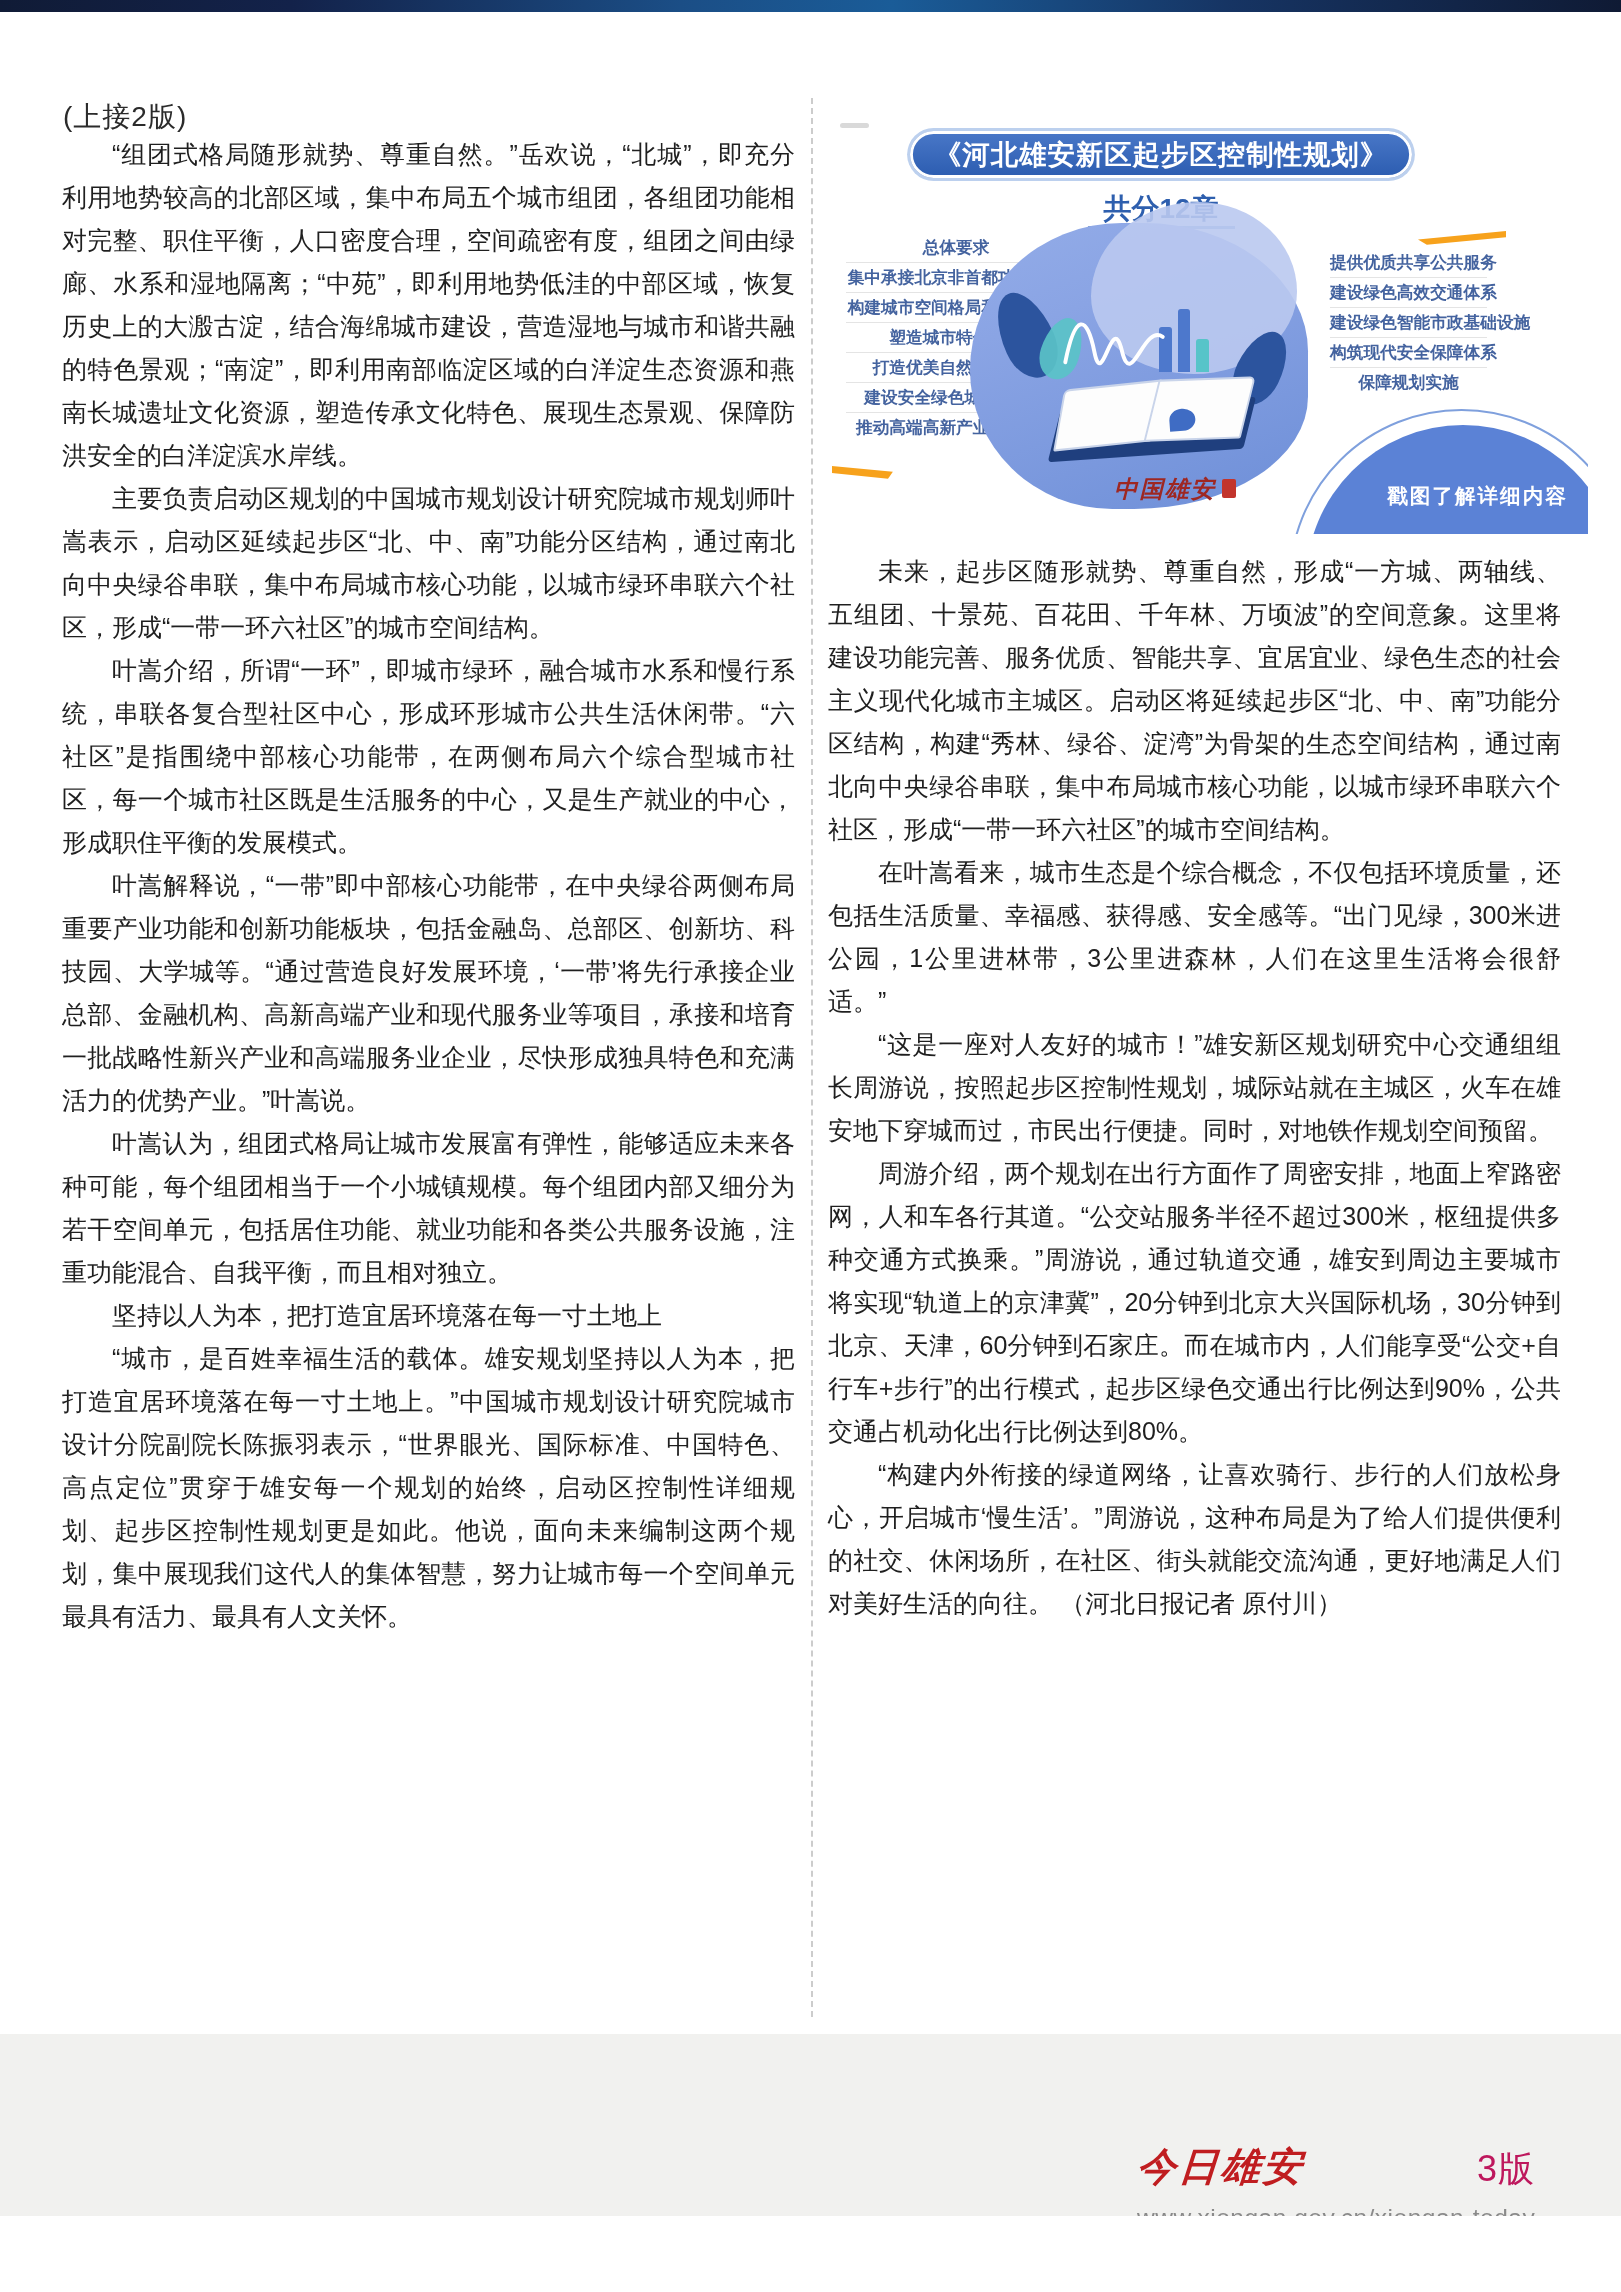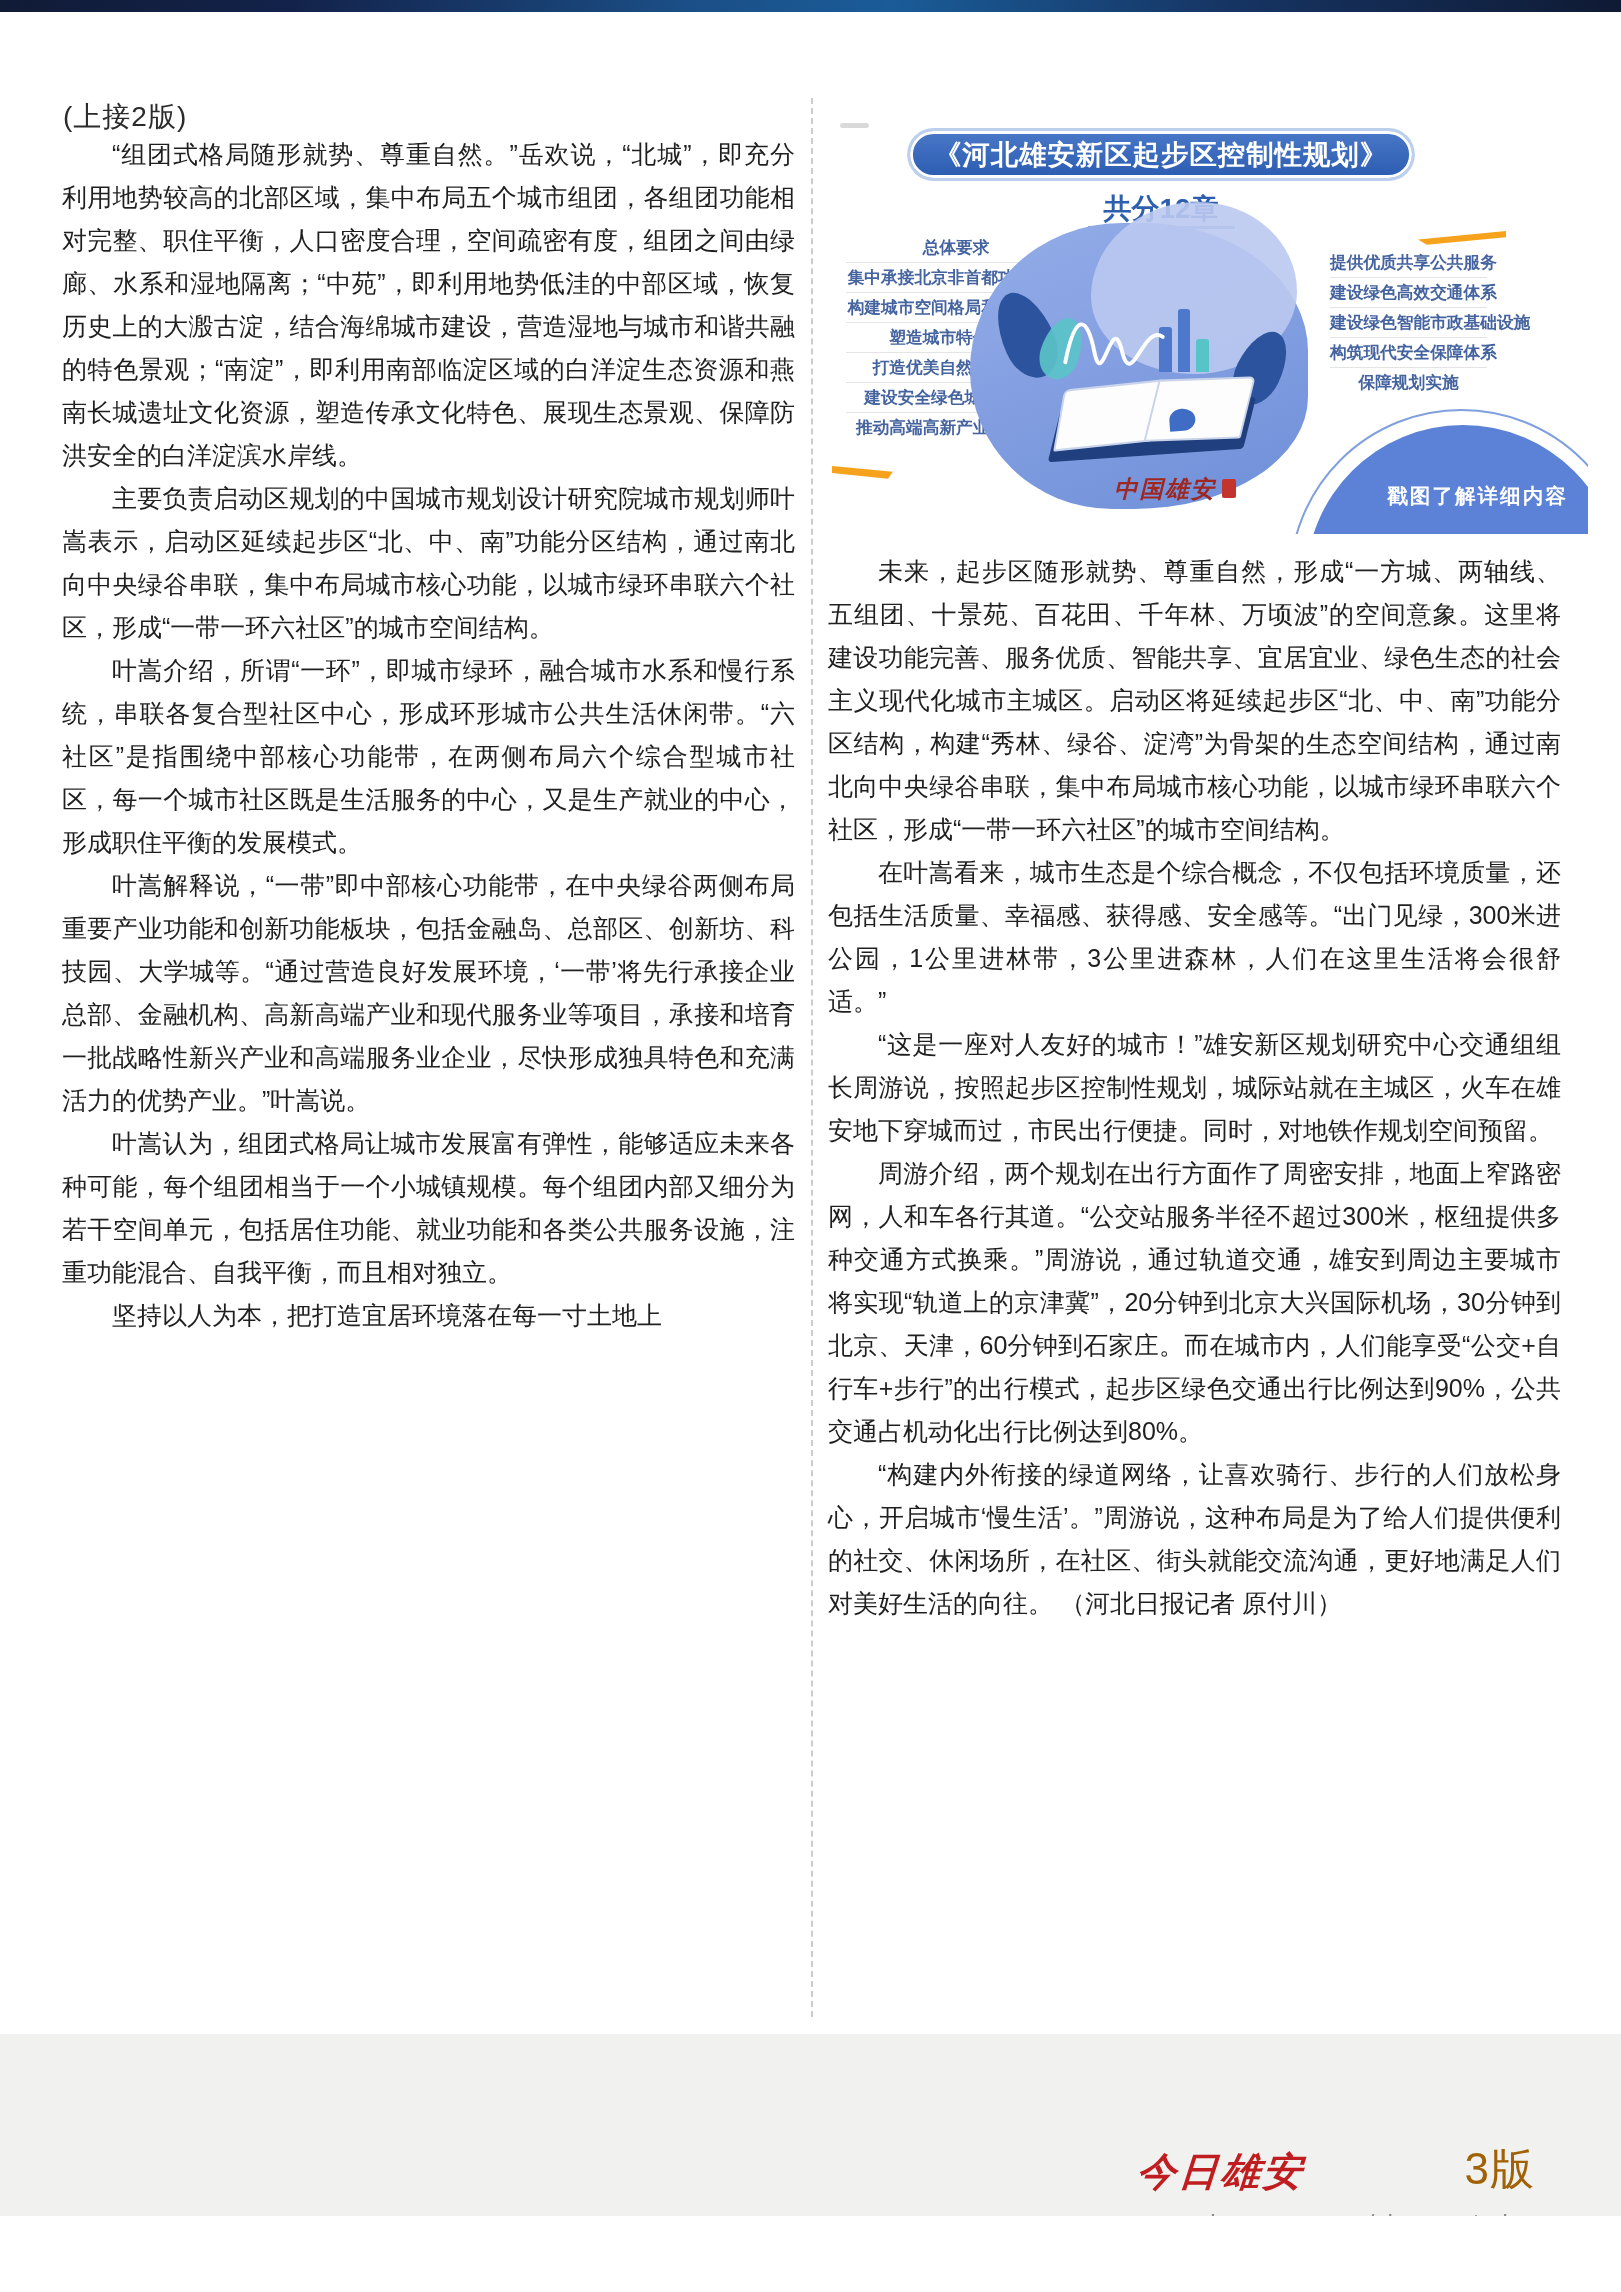--- a/index.html
+++ b/index.html
@@ -164,21 +164,21 @@
   .footer-inner{
     position:absolute;left:1137px;top:106px;width:398px;
   }
   .footer-row{display:flex;align-items:flex-end;justify-content:space-between;}
   .masthead{
     font-family:"DejaVu Serif","Liberation Serif",serif;
     font-style:italic;font-weight:bold;
     font-size:39px;color:#c01d20;letter-spacing:2.9px;
     transform:skewX(-4deg);
   }
-  .page-number{font-size:44px;color:#a16207;letter-spacing:1px;}
+  .page-number{font-size:36px;color:#be185d;letter-spacing:1px;}
   .site-url{
     margin-top:9.8px;font-size:24.5px;color:#8a8a8a;letter-spacing:0.5px;
     white-space:nowrap;
     text-align:right;
   }
 </style>
 </head>
 <body>
 
 <div class="page">
@@ -189,20 +189,21 @@
 
   <div class="divider"></div>
 
   <div class="col left-col">
     <p>“组团式格局随形就势、尊重自然。”岳欢说，“北城”，即充分利用地势较高的北部区域，集中布局五个城市组团，各组团功能相对完整、职住平衡，人口密度合理，空间疏密有度，组团之间由绿廊、水系和湿地隔离；“中苑”，即利用地势低洼的中部区域，恢复历史上的大溵古淀，结合海绵城市建设，营造湿地与城市和谐共融的特色景观；“南淀”，即利用南部临淀区域的白洋淀生态资源和燕南长城遗址文化资源，塑造传承文化特色、展现生态景观、保障防洪安全的白洋淀滨水岸线。</p>
     <p>主要负责启动区规划的中国城市规划设计研究院城市规划师叶嵩表示，启动区延续起步区“北、中、南”功能分区结构，通过南北向中央绿谷串联，集中布局城市核心功能，以城市绿环串联六个社区，形成“一带一环六社区”的城市空间结构。</p>
     <p>叶嵩介绍，所谓“一环”，即城市绿环，融合城市水系和慢行系统，串联各复合型社区中心，形成环形城市公共生活休闲带。“六社区”是指围绕中部核心功能带，在两侧布局六个综合型城市社区，每一个城市社区既是生活服务的中心，又是生产就业的中心，形成职住平衡的发展模式。</p>
     <p>叶嵩解释说，“一带”即中部核心功能带，在中央绿谷两侧布局重要产业功能和创新功能板块，包括金融岛、总部区、创新坊、科技园、大学城等。“通过营造良好发展环境，‘一带’将先行承接企业总部、金融机构、高新高端产业和现代服务业等项目，承接和培育一批战略性新兴产业和高端服务业企业，尽快形成独具特色和充满活力的优势产业。”叶嵩说。</p>
     <p>叶嵩认为，组团式格局让城市发展富有弹性，能够适应未来各种可能，每个组团相当于一个小城镇规模。每个组团内部又细分为若干空间单元，包括居住功能、就业功能和各类公共服务设施，注重功能混合、自我平衡，而且相对独立。</p>
     <p class="section-heading">坚持以人为本，把打造宜居环境落在每一寸土地上</p>
+    <p>“城市，是百姓幸福生活的载体。雄安规划坚持以人为本，把打造宜居环境落在每一寸土地上。”中国城市规划设计研究院城市设计分院副院长陈振羽表示，“世界眼光、国际标准、中国特色、高点定位”贯穿于雄安每一个规划的始终，启动区控制性详细规划、起步区控制性规划更是如此。他说，面向未来编制这两个规划，集中展现我们这代人的集体智慧，努力让城市每一个空间单元最具有活力、最具有人文关怀。</p>
   </div>
 
   <div class="col right-col">
 
     <div class="ig">
       <div class="ig-graydash"></div>
 
       <div class="ig-pill">
         <span>《河北雄安新区起步区控制性规划》</span>
       </div>

